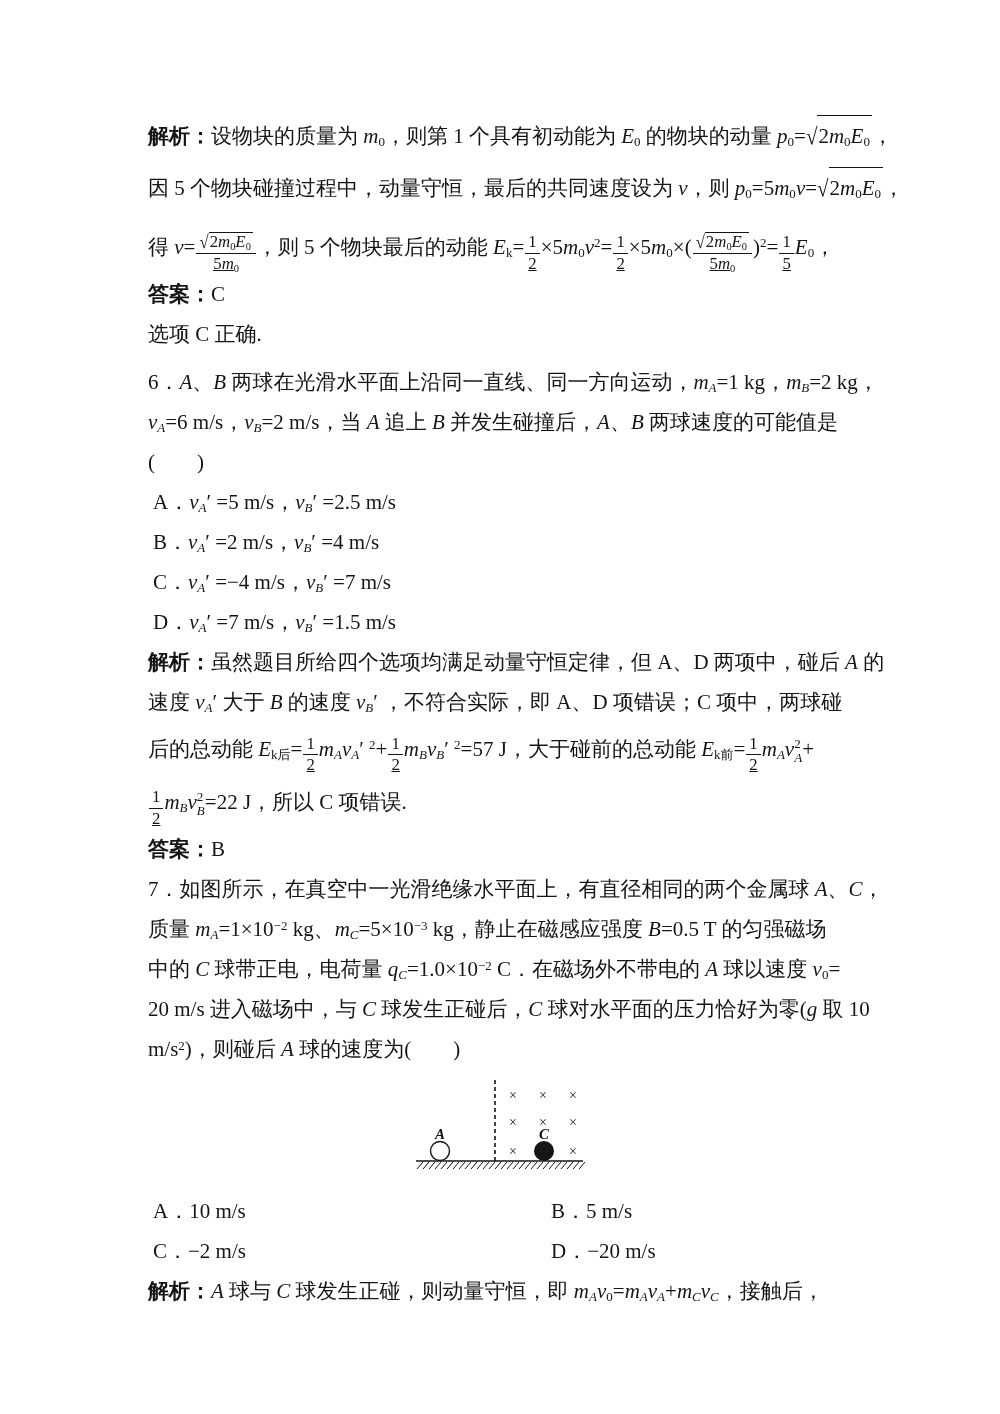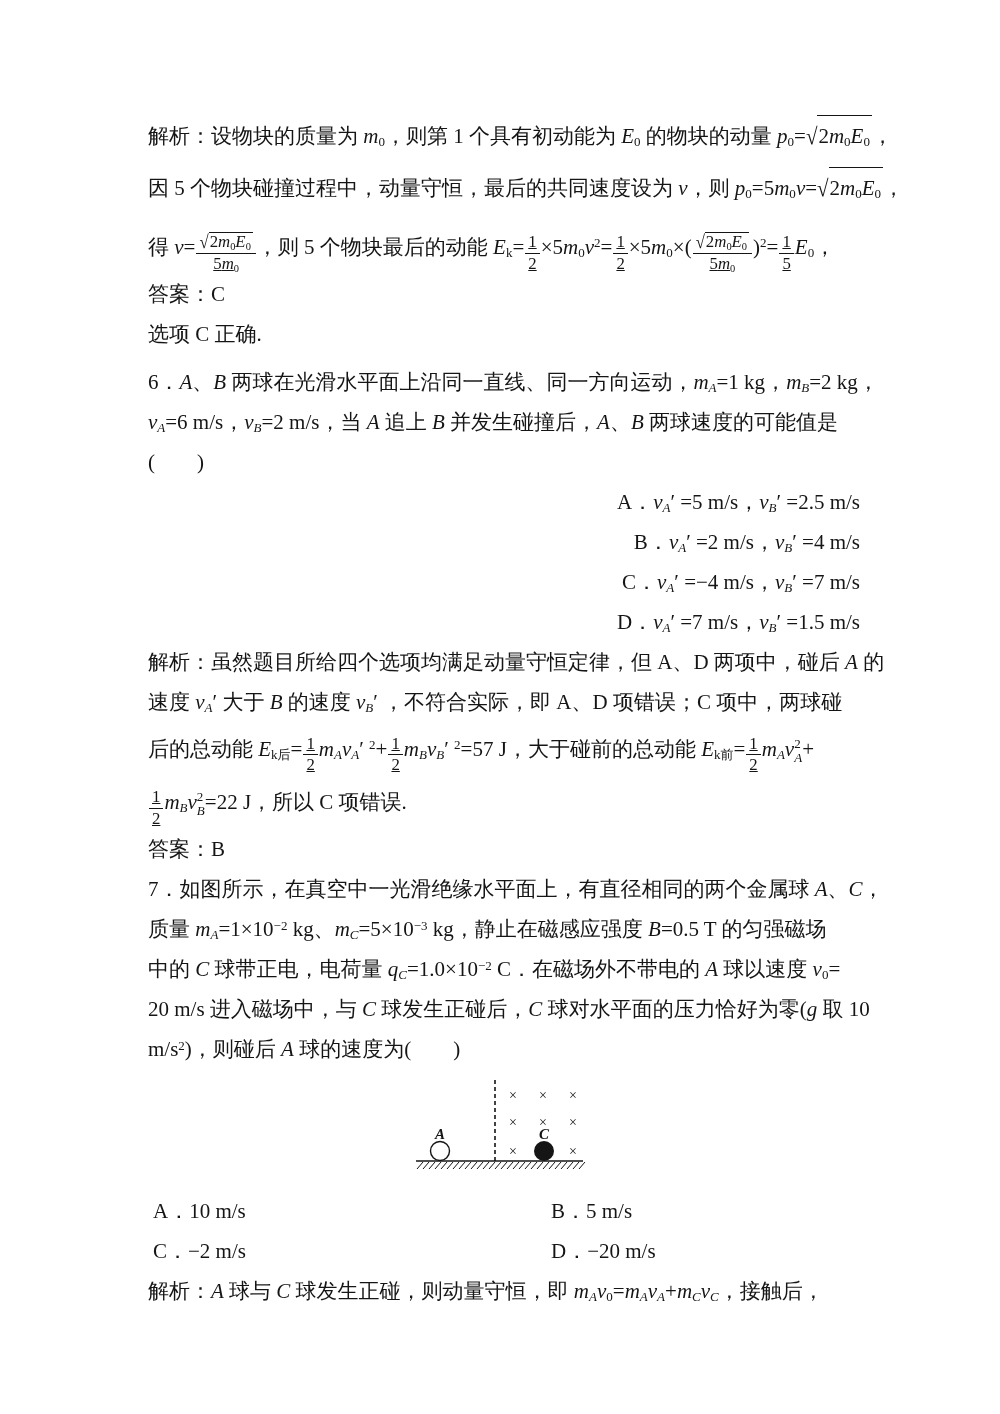--- a/index.html
+++ b/index.html
@@ -6,36 +6,36 @@
   body{
     width:1000px;height:1414px;background:#ffffff;color:#151515;
     font-family:"Liberation Serif","DejaVu Serif",serif;
     position:relative;overflow:hidden;
   }
   .content{
     position:absolute;left:148px;top:104px;width:712px;
     font-size:21px;
   }
   .line{line-height:40px;min-height:40px;white-space:nowrap;}
-  .opt{padding-left:5px;text-align:right;}
+  .opt{padding-left:5px;}
   .optrow{display:flex;padding-left:5px;}
   .optrow .o1{display:inline-block;width:398px;}
-  b.lbl{font-family:"Liberation Sans","DejaVu Sans",sans-serif;font-weight:400;text-align:right;}
+  b.lbl{font-family:"Liberation Sans","DejaVu Sans",sans-serif;font-weight:700;text-align:right;}
   i.v{font-style:italic;}
   sub{font-size:0.62em;vertical-align:-0.25em;line-height:0;font-style:normal;}
   sub.iv{font-style:italic;}
   sup{font-size:0.62em;vertical-align:0.5em;line-height:0;font-style:normal;}
   .sqrt{display:inline-block;white-space:nowrap;}
   .sqrt .rad{display:inline-block;transform:scaleY(1.12);}
   .sqrt .bar{display:inline-block;border-top:1.6px solid #151515;padding:0 2px 0 1px;margin-top:11px;}
   .frac{
     display:inline-block;text-align:center;vertical-align:-0.9em;
     line-height:1.12;margin:0 1px;font-size:0.8em;
   }
-  .frac .fn{display:block;border-bottom:1.6px solid #151515;padding:13px 3px 1px;text-decoration:underline;}
+  .frac .fn{display:block;border-bottom:1.6px solid #151515;padding:13px 3px 1px;}
   .frac .fd{display:block;padding-top:1px;text-decoration:underline;}
   .ss{display:inline-block;text-align:left;font-size:0.62em;line-height:1.08;vertical-align:-0.5em;}
   .ss .st{display:block;font-style:normal;}
   .ss .sb{display:block;font-style:italic;}
   .sec-q6{margin-top:8px;}
   .sec-q7{margin-top:0;}
   .figure{margin:4px 0 6px 265px;width:178px;height:112px;position:relative;}
   .figure svg{display:block;}
 </style>
 </head>

